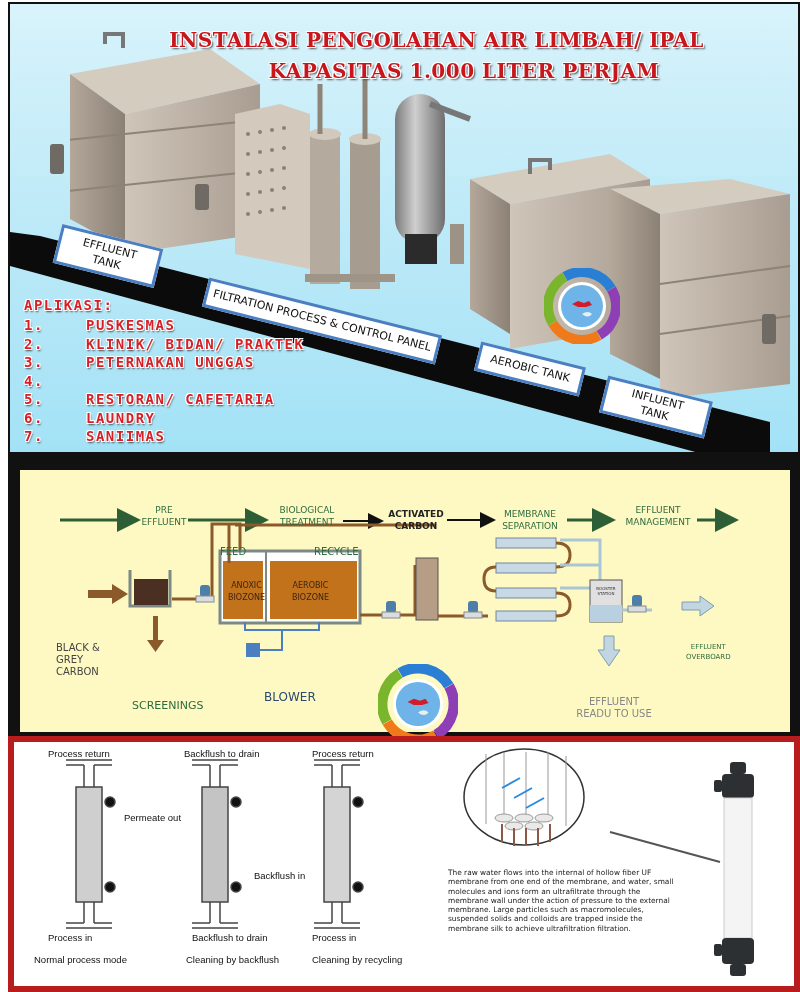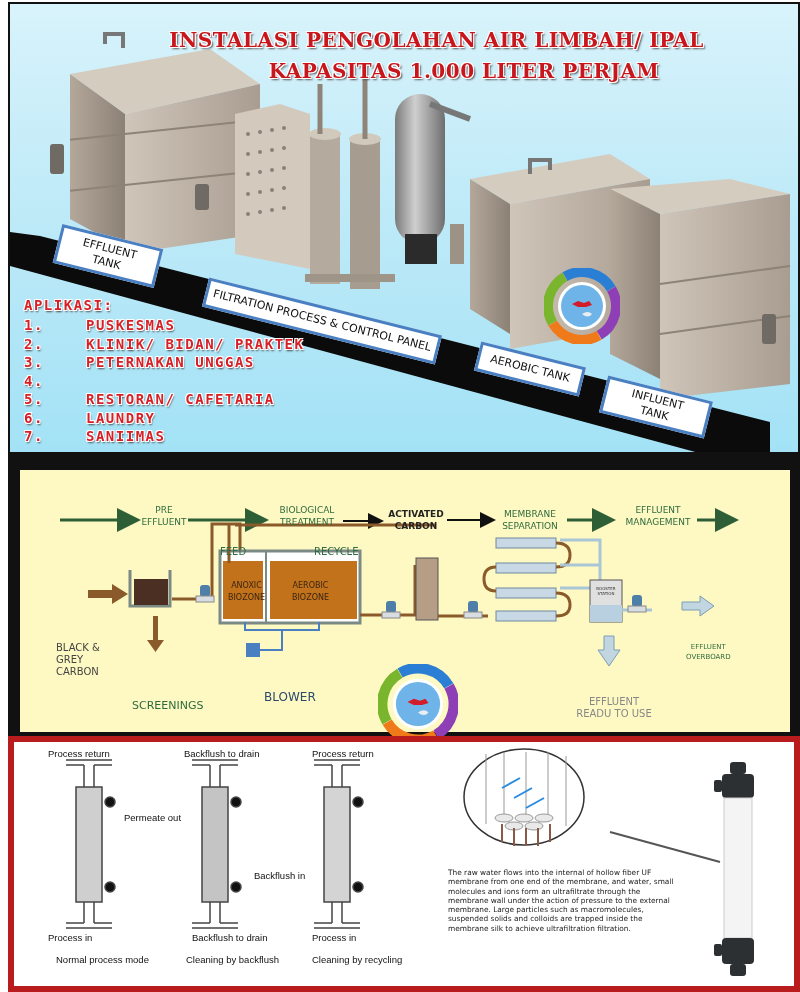--- a/index.html
+++ b/index.html
@@ -407,21 +407,21 @@
       <rect x="710" y="56" width="28" height="140" fill="#f4f4f4" stroke="#ccc"></rect>
       <rect x="708" y="196" width="32" height="26" rx="4" fill="#2c3033"></rect>
       <rect x="716" y="222" width="16" height="12" rx="3" fill="#2c3033"></rect>
       <rect x="700" y="202" width="8" height="12" rx="2" fill="#2c3033"></rect>
     </g>
   </svg>
 
   <div class="mode-label" style="left:34px;top:6px;">Process return</div>
   <div class="mode-label" style="left:110px;top:70px;">Permeate out</div>
   <div class="mode-label" style="left:34px;top:190px;">Process in</div>
-  <div class="mode-label" style="left:42px;top:212px;">Normal process mode</div>
+  <div class="mode-label" style="left:20px;top:212px;">Normal process mode</div>
 
   <div class="mode-label" style="left:170px;top:6px;">Backflush to drain</div>
   <div class="mode-label" style="left:240px;top:128px;">Backflush in</div>
   <div class="mode-label" style="left:178px;top:190px;">Backflush to drain</div>
   <div class="mode-label" style="left:172px;top:212px;">Cleaning by backflush</div>
 
   <div class="mode-label" style="left:298px;top:6px;">Process return</div>
   <div class="mode-label" style="left:298px;top:190px;">Process in</div>
   <div class="mode-label" style="left:298px;top:212px;text-align:center;">Cleaning by recycling</div>
 

